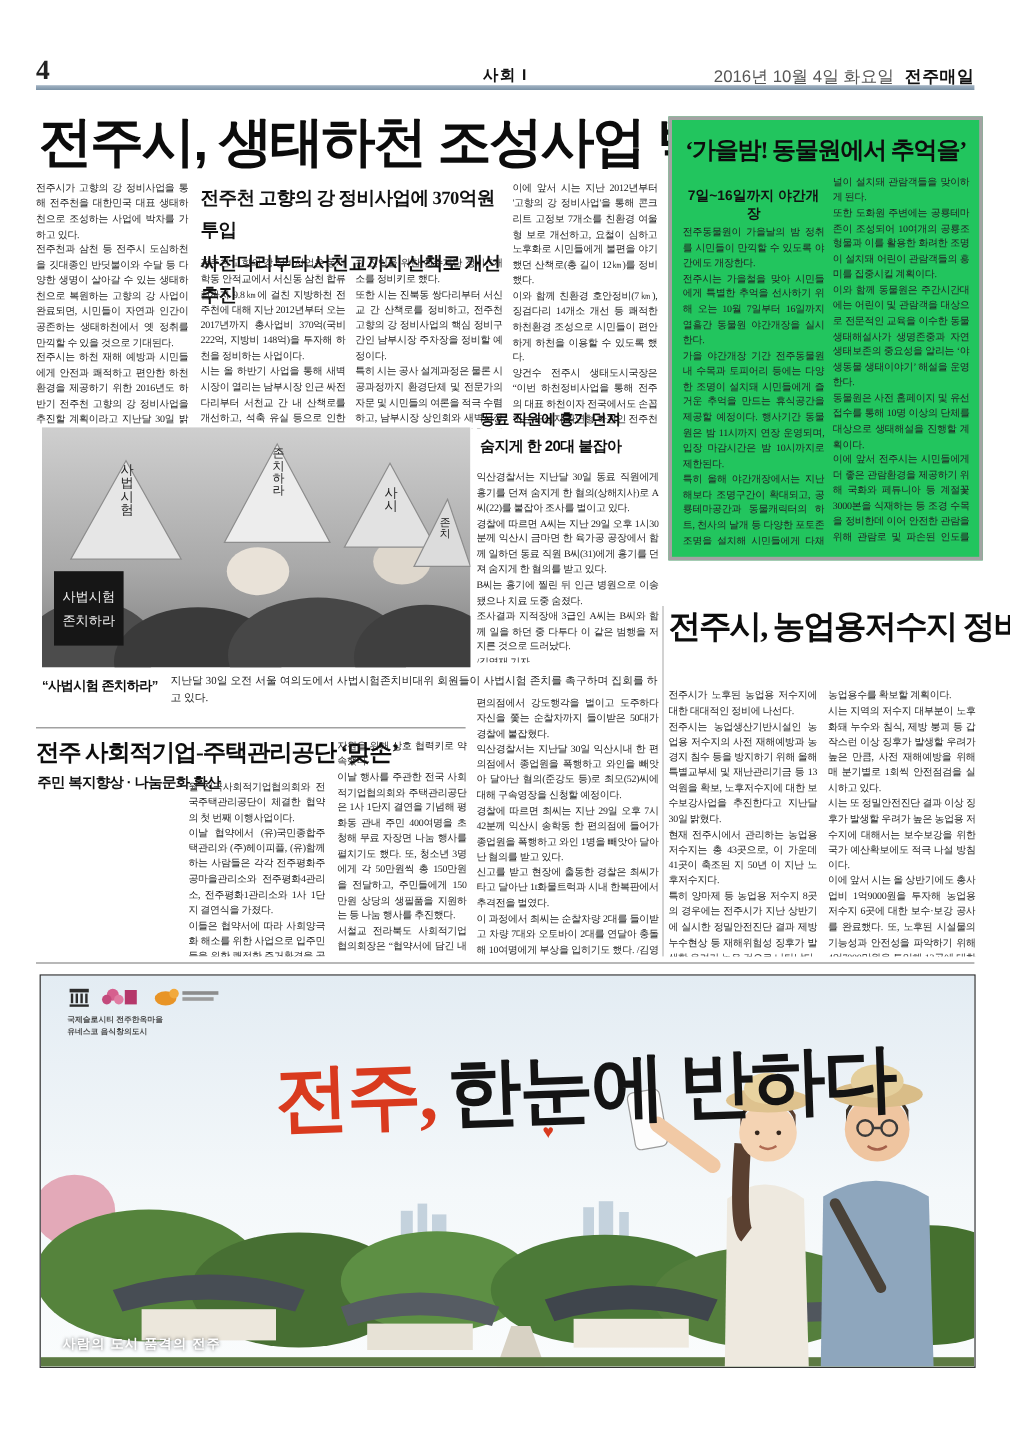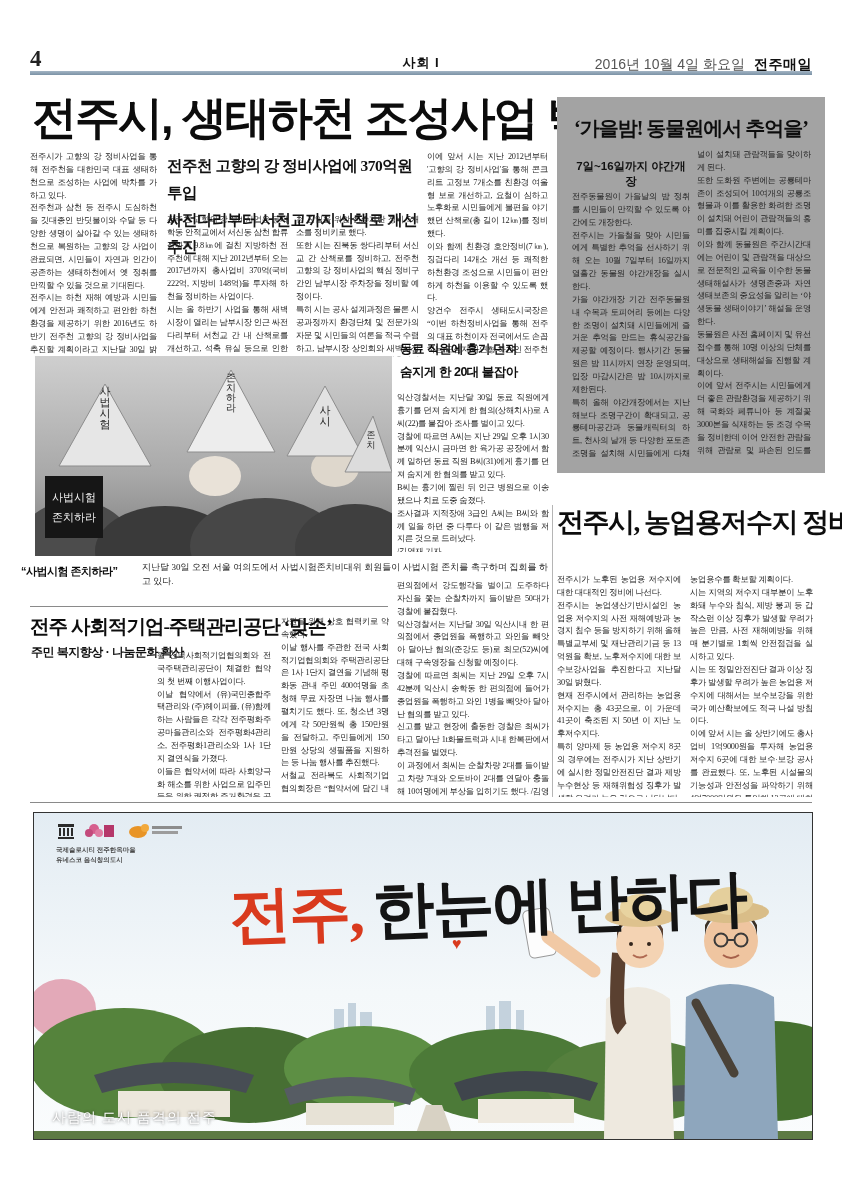--- a/index.html
+++ b/index.html
@@ -26,21 +26,21 @@
   
   .main-headline{
     font-size:45px;font-weight:bold;letter-spacing:-2px;color:#0c0c0c;
     font-family:"Liberation Sans",sans-serif;white-space:nowrap;
   }
   .main-subhead{
     font-family:"Liberation Serif",serif;font-size:15.5px;font-weight:bold;
     line-height:1.75;color:#111;white-space:pre-line;letter-spacing:-0.5px;
   }
   
-  .zoo-box{border:6px solid #a3a3a3;background:#a3a3a3;}
+  .zoo-box{border:3px solid #a3a3a3;background:#22c55e;}
   .zoo-title{width:100%;text-align:center;font-family:"Liberation Serif",serif;font-size:20px;font-weight:bold;letter-spacing:-1px;color:#0d0d0d;}
   .zoo-subhead{text-align:center;font-size:11.5px;font-weight:bold;color:#111;}
   
   .crime-title{font-size:12.5px;font-weight:bold;line-height:1.85;color:#0d0d0d;white-space:pre-line;letter-spacing:-0.5px;}
   
   .res-headline{font-family:"Liberation Serif",serif;font-size:27px;font-weight:600;letter-spacing:-1.5px;color:#0d0d0d;white-space:nowrap;}
   .res-subhead{font-size:12.5px;font-weight:bold;color:#111;letter-spacing:-0.5px;}
   
   .part-title{font-family:"Liberation Serif",serif;font-size:19.5px;font-weight:bold;letter-spacing:-1px;color:#0d0d0d;white-space:nowrap;}
   .part-subhead{font-size:12px;font-weight:bold;color:#111;letter-spacing:-0.5px;}
@@ -50,21 +50,21 @@
   
   .ad-box{border:1px solid #333;overflow:hidden;background:#eef3f7;}
   .ad-calligraphy{
     font-family:"Liberation Serif",serif;font-weight:bold;font-size:62px;
     transform:rotate(-2deg);white-space:nowrap;letter-spacing:-2px;
   }
   .ad-red{color:#d93a1e;}
   .ad-black{color:#141414;margin-left:10px;}
   .ad-heart{position:absolute;color:#d93a1e;font-size:16px;}
   .ad-logocap{font-size:6.5px;font-weight:bold;color:#4a4a4a;line-height:1.5;}
-  .ad-slogan{font-size:14px;color:#ffffff;text-shadow:0 0 3px rgba(0,0,0,0.65);letter-spacing:1px;}
+  .ad-slogan{font-size:11px;color:#ffffff;text-shadow:0 0 3px rgba(0,0,0,0.65);letter-spacing:1px;font-weight:bold;}
 </style>
 </head>
 <body>
 
 <div class="page">
 
   <div class="abs page-num" style="left:30px;top:46px;">4</div>
   <div class="abs section-label" style="left:0;top:54px;">사회 I</div>
   <div class="abs" style="right:30px;top:55px;white-space:nowrap;">
     <span class="dateline">2016년 10월 4일 화요일</span><span class="paper-name">전주매일</span>
@@ -140,21 +140,21 @@
         <text x="336" y="78" font-size="9" fill="#1c1c1c" text-anchor="middle" style="writing-mode:tb;">존치</text>
       </g>
 
       <g>
         <rect x="10" y="120" width="58" height="62" fill="#161616"></rect>
         <text x="39" y="145" font-size="11" fill="#f2f2f2" text-anchor="middle">사법시험</text>
         <text x="39" y="165" font-size="11" fill="#f2f2f2" text-anchor="middle">존치하라</text>
       </g>
     </svg>
   </div>
-  <div class="abs cap-bold" style="left:21px;top:564px;">“사법시험 존치하라”</div>
+  <div class="abs cap-bold" style="left:35px;top:564px;">“사법시험 존치하라”</div>
   <div class="abs cap-text" style="left:142px;top:561px;width:406px;">지난달 30일 오전 서울 여의도에서 사법시험존치비대위 회원들이 사법시험 존치를 촉구하며 집회를 하고 있다.</div>
   <div class="abs rule-h" style="left:30px;top:606px;width:358px;"></div>
 
   <div class="abs crime-title" style="left:400px;top:338px;width:150px;">동료 직원에 흉기 던져
 숨지게 한 20대 붙잡아</div>
   <div class="abs col" style="left:397px;top:392px;width:152px;height:160px;">익산경찰서는 지난달 30일 동료 직원에게 흉기를 던져 숨지게 한 혐의(상해치사)로 A씨(22)를 붙잡아 조사를 벌이고 있다.
 경찰에 따르면 A씨는 지난 29일 오후 1시30분께 익산시 금마면 한 육가공 공장에서 함께 일하던 동료 직원 B씨(31)에게 흉기를 던져 숨지게 한 혐의를 받고 있다.
 B씨는 흉기에 찔린 뒤 인근 병원으로 이송됐으나 치료 도중 숨졌다.
 조사결과 지적장애 3급인 A씨는 B씨와 함께 일을 하던 중 다투다 이 같은 범행을 저지른 것으로 드러났다.
 /김영재 기자</div>

